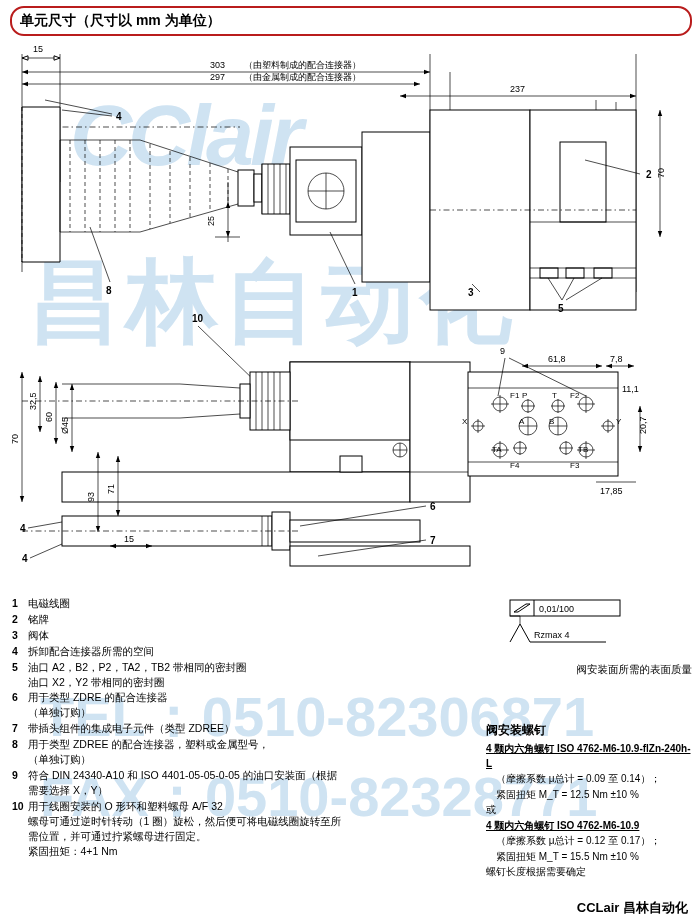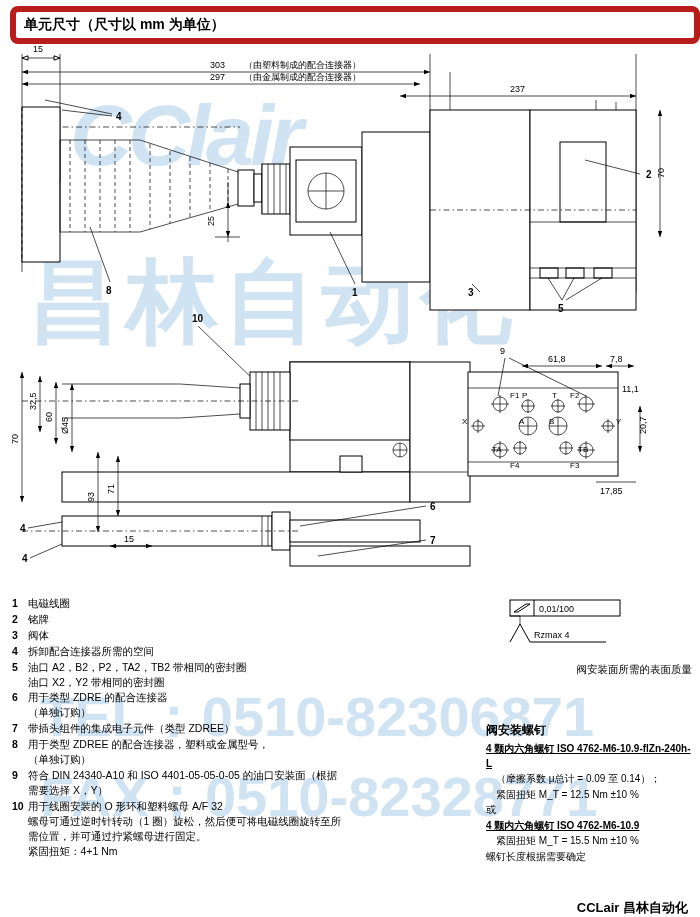--- a/index.html
+++ b/index.html
@@ -9,21 +9,21 @@
     font-family:"Liberation Sans", sans-serif;
     color:#000;
     position:relative;
     overflow:hidden;
   }
   .page{position:relative;width:700px;height:917px;}
 
   
   .title-box{
     position:absolute;left:10px;top:6px;width:678px;height:26px;
-    border:6px solid #b91c1c;border-radius:8px;
+    border:2px solid #b91c1c;border-radius:14px;
     display:flex;align-items:center;
   }
   .title-box .t{font-size:14px;font-weight:bold;padding-left:8px;}
 
   
   .wm{
     position:absolute;pointer-events:none;user-select:none;
     color:#cfe3f2;font-weight:bold;
   }
   .wm-cc{left:70px;top:86px;font-size:86px;letter-spacing:-4px;font-style:italic;}
@@ -450,19 +450,20 @@
     <div class="surf-cap">阀安装面所需的表面质量</div>
   </div>
 
   <div class="screws">
     <p class="hd">阀安装螺钉</p>
     <p class="b">4 颗内六角螺钉 ISO 4762-M6-10.9-flZn-240h-L</p>
     <p class="ind">（摩擦系数 μ总计 = 0.09 至 0.14）；</p>
     <p class="ind">紧固扭矩 M_T = 12.5 Nm ±10 %</p>
     <p>或</p>
     <p class="b">4 颗内六角螺钉 ISO 4762-M6-10.9</p>
+    <p class="ind">（摩擦系数 μ总计 = 0.12 至 0.17）；</p>
     <p class="ind">紧固扭矩 M_T = 15.5 Nm ±10 %</p>
     <p>螺钉长度根据需要确定</p>
   </div>
 
   <div class="brand">CCLair 昌林自动化</div>
 
 </div>
 
 </body></html>

